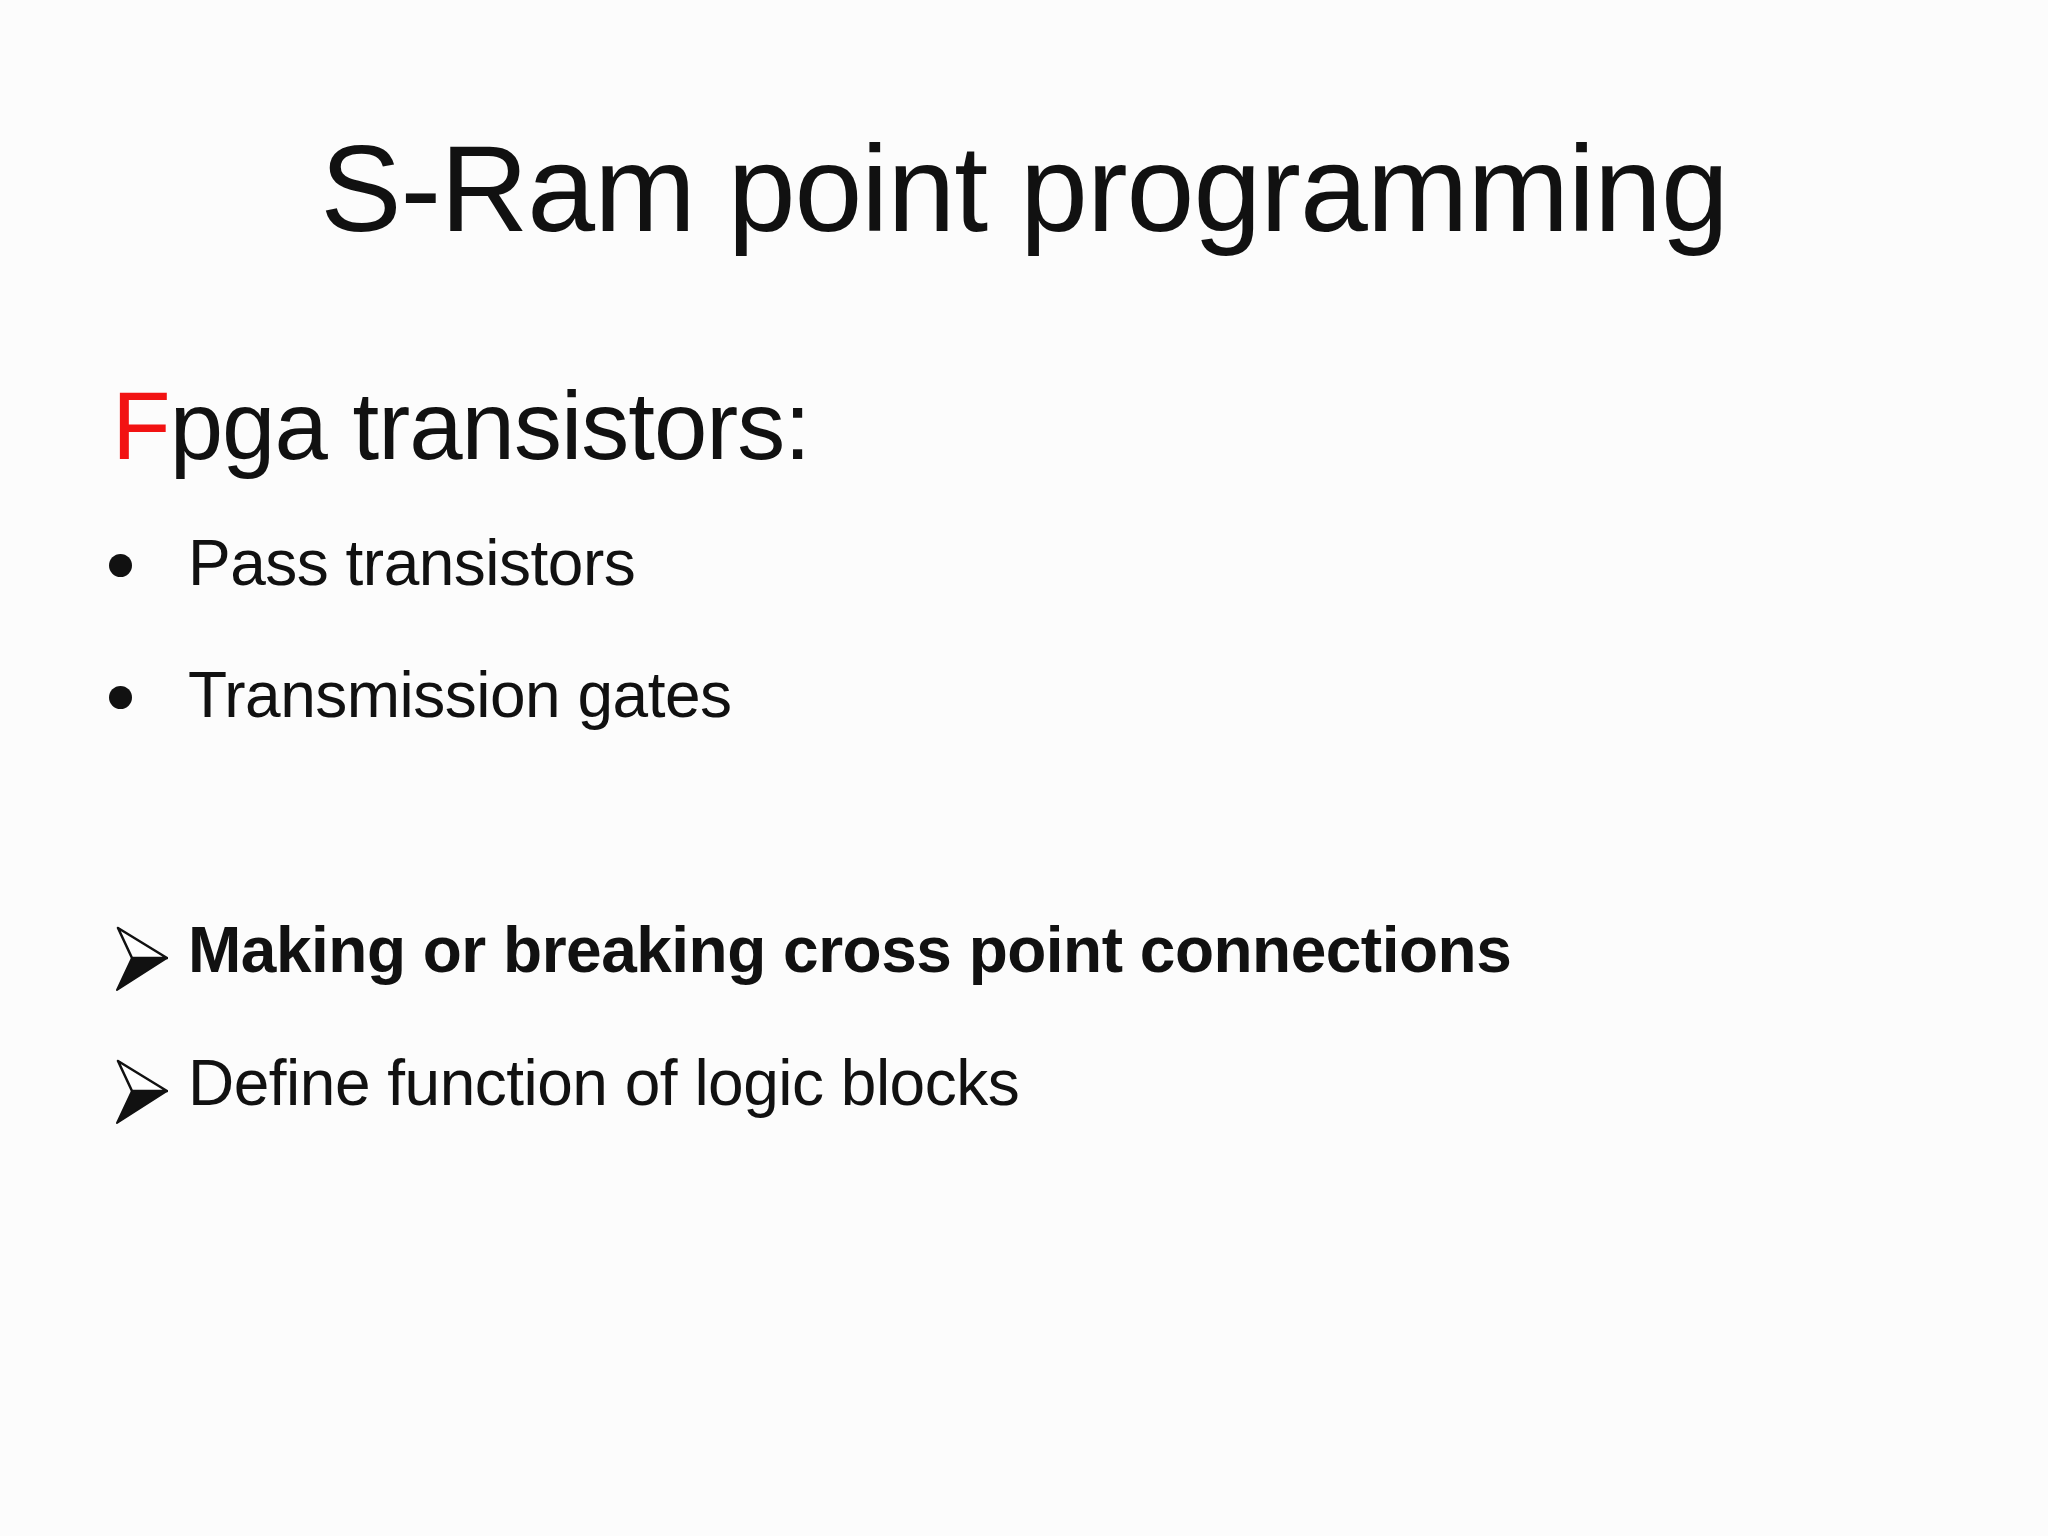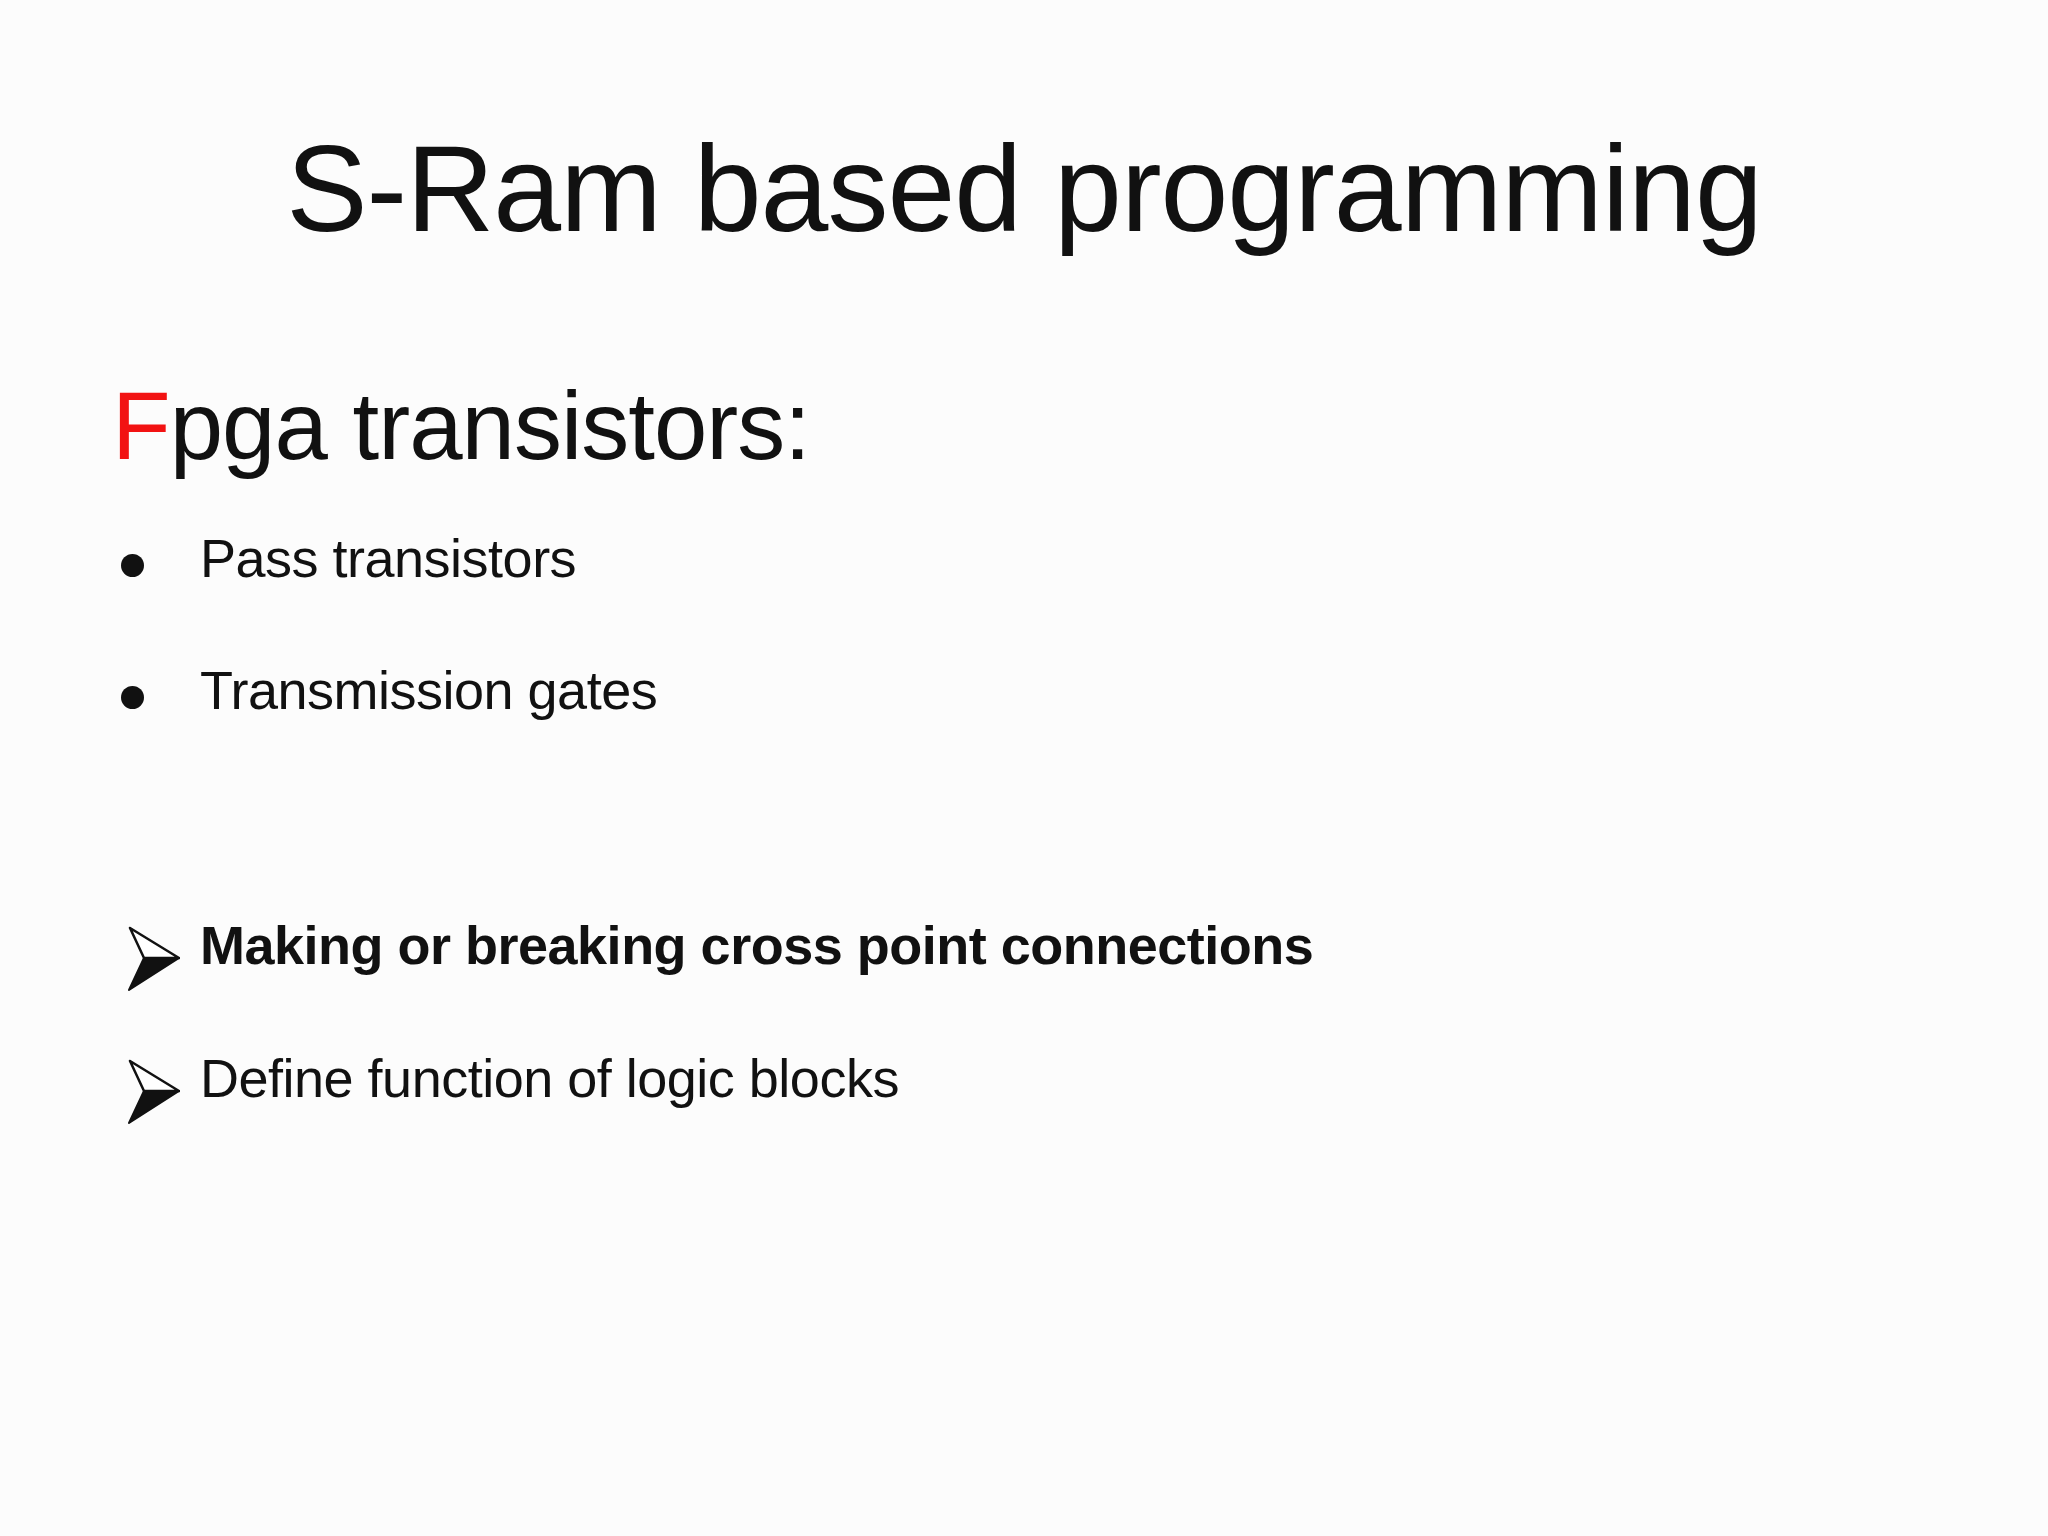--- a/index.html
+++ b/index.html
@@ -39,22 +39,22 @@
     top: 378px;
     font-size: 96px;
     line-height: 1;
     letter-spacing: -1px;
     white-space: nowrap;
   }
   .heading .lead { color: var(--lead-red, #f21212); }
 
   .item {
     position: absolute;
-    left: 124px;
-    font-size: 54px;
+    left: 112px;
+    font-size: 64px;
     line-height: 1;
     letter-spacing: -0.5px;
     padding-left: 76px;
     white-space: nowrap;
   }
   .item-1 { top: 531px; }
   .item-2 { top: 663px; }
   .item-3 { top: 795px; }
   .item-4 { top: 918px; font-weight: bold; }
   .item-5 { top: 1051px; text-align: center; }
@@ -75,21 +75,21 @@
     top: 8px;
     width: 54px;
     height: 66px;
   }
 </style>
 </head>
 <body>
 
 <div class="slide">
 
-  <div class="slide-title">S-Ram based programming</div>
+  <div class="slide-title">S-Ram point programming</div>
 
   <div class="heading">
     <span class="lead">F</span><span>pga transistors:</span>
   </div>
 
   <div class="item item-1">
     <span class="dot"></span>
     <span>Pass transistors</span>
   </div>
 

